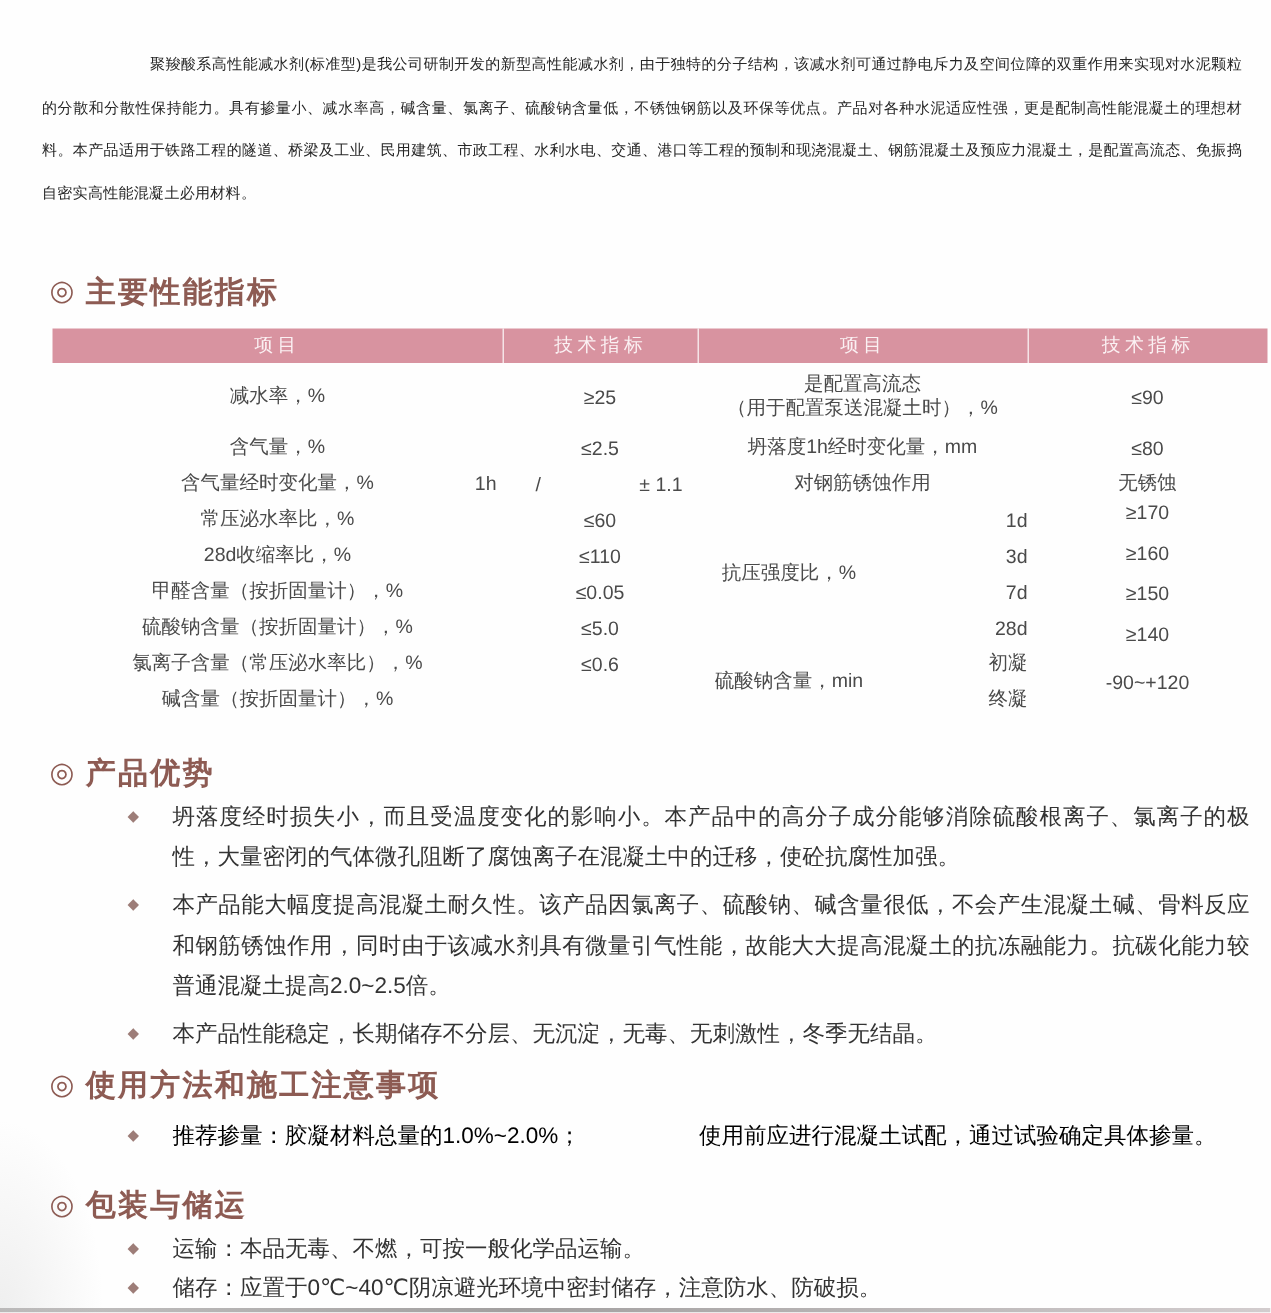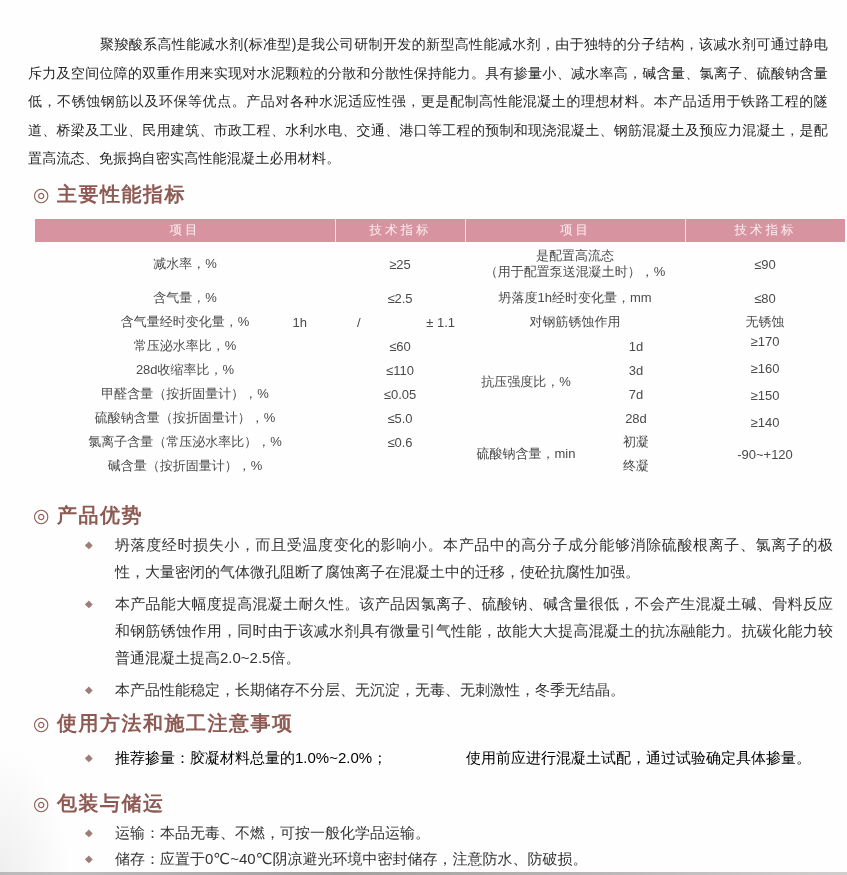--- a/index.html
+++ b/index.html
@@ -8,21 +8,21 @@
     --tbl-head-text:#fbf1f3;
     --diamond:#9d7d78;
     --body-text:#2d2d2d;
     --table-text:#4a4a4a;
   }
   html,body{margin:0;padding:0;}
   body{width:847px;height:875px;background:#ffffff;font-family:"Liberation Sans","DejaVu Sans",sans-serif;color:var(--body-text);}
   .page{position:relative;width:847px;height:875px;background:#fefefe;overflow:hidden;}
 
   
-  .intro{position:absolute;left:28px;top:30px;width:800px;margin:0;font-size:14px;line-height:28.5px;
+  .intro{position:absolute;left:28px;top:30px;width:800px;margin:0;font-size:10px;line-height:28.5px;
          text-align:justify;text-indent:72px;color:#262626;letter-spacing:.2px;}
 
   
   .sec-h{position:absolute;left:33px;display:flex;align-items:center;gap:6px;
          font-size:20px;font-weight:bold;letter-spacing:1.5px;color:var(--heading);}
   .sec-h .marker{font-size:19px;font-weight:normal;line-height:1;}
 
   
   .tbl{position:absolute;left:35px;top:219px;width:810px;font-size:13px;color:var(--table-text);}
   .thead{display:flex;height:23px;background:var(--tbl-head-bg);color:var(--tbl-head-text);
@@ -30,26 +30,26 @@
   .th{display:flex;align-items:center;justify-content:center;box-sizing:border-box;}
   .th + .th{border-left:1px solid rgba(255,255,255,.75);}
   .tbody{display:flex;}
   .half{display:flex;flex-direction:column;}
   .tr{display:flex;height:24px;}
   .tr.tall{height:44px;}
   .td{display:flex;align-items:center;justify-content:center;box-sizing:border-box;text-align:center;}
   .td.item{position:relative;}
   .td.item.two{flex-direction:column;justify-content:center;line-height:16px;}
   .w300{width:300px;} .w130{width:130px;} .w220{width:220px;} .w160{width:160px;}
-  .time{position:absolute;right:28px;top:50%;transform:translateY(-50%);}
+  .time{position:absolute;right:4px;top:50%;transform:translateY(-50%);}
   .val.special{justify-content:space-between;padding:0 10px 0 22px;}
   .tr.group{display:flex;}
   .glabel{width:122px;display:flex;align-items:center;justify-content:center;box-sizing:border-box;text-align:center;}
   .gcol{display:flex;flex-direction:column;}
-  .gcol.ages{width:98px;}
+  .gcol.ages{width:98px;align-items:flex-end;}
   .gcol.vals{width:160px;gap:12px;}
   .gcell{height:24px;display:flex;align-items:center;justify-content:center;}
 
   
   .bullets{position:absolute;left:85px;width:748px;display:flex;flex-direction:column;gap:5px;}
   .bullet{display:flex;}
   .diamond{width:30px;flex:0 0 30px;font-size:10px;color:var(--diamond);line-height:27px;}
   .btext{flex:1;font-size:15px;line-height:27px;color:#333;text-align:justify;}
   #pack-bullets{gap:0;}
   #pack-bullets .btext{line-height:26px;}

